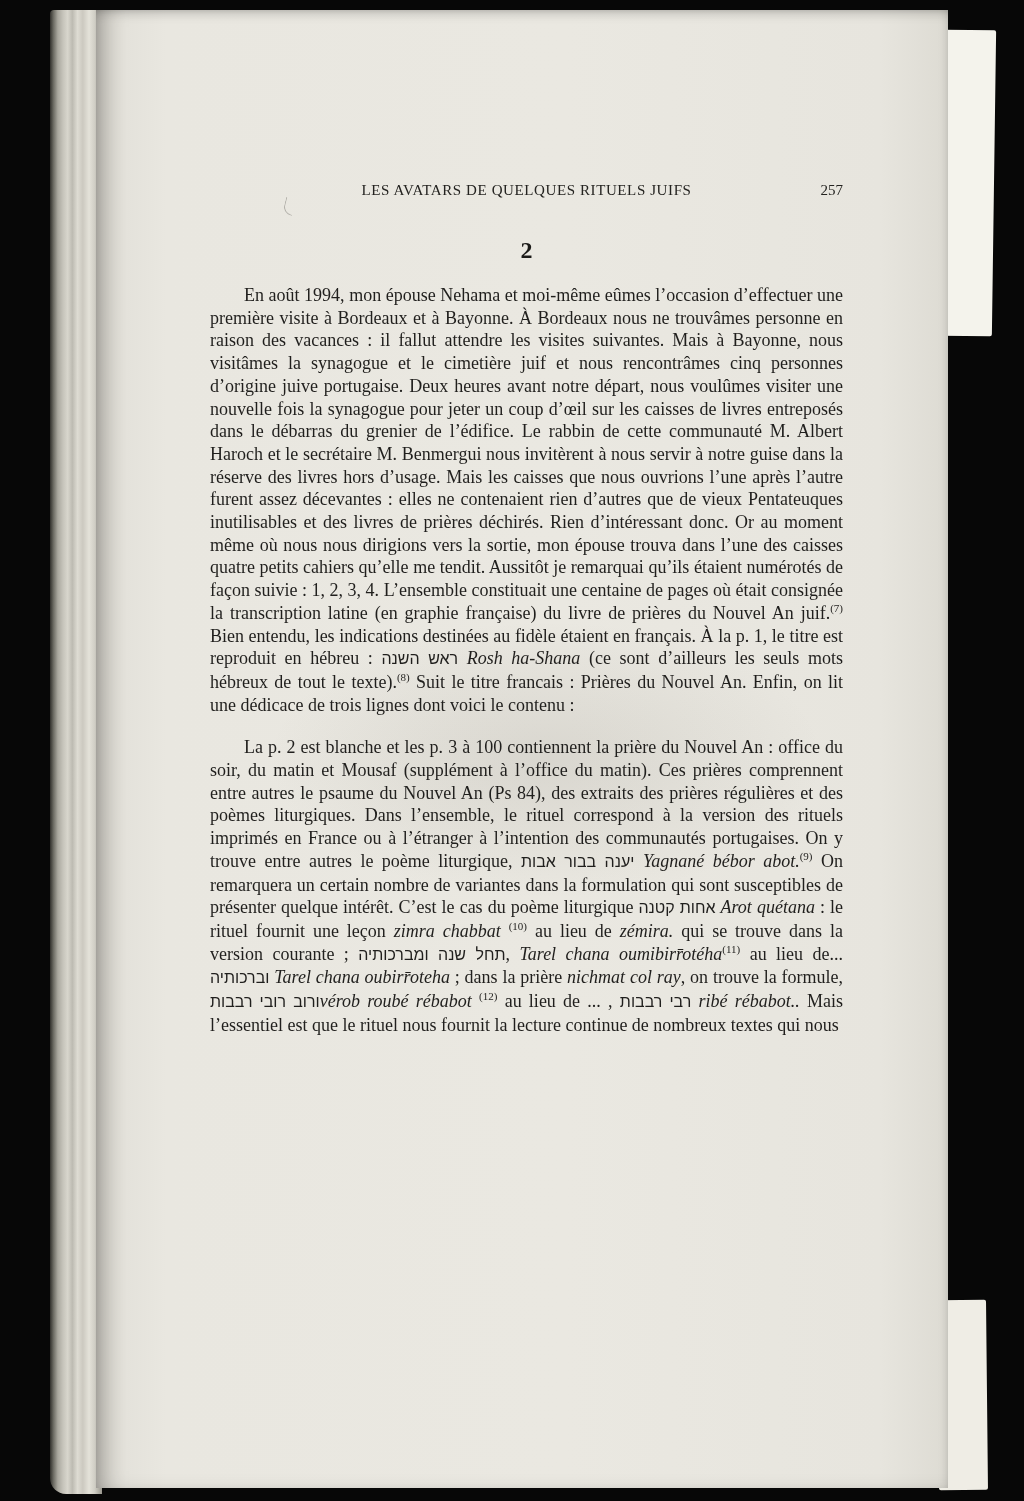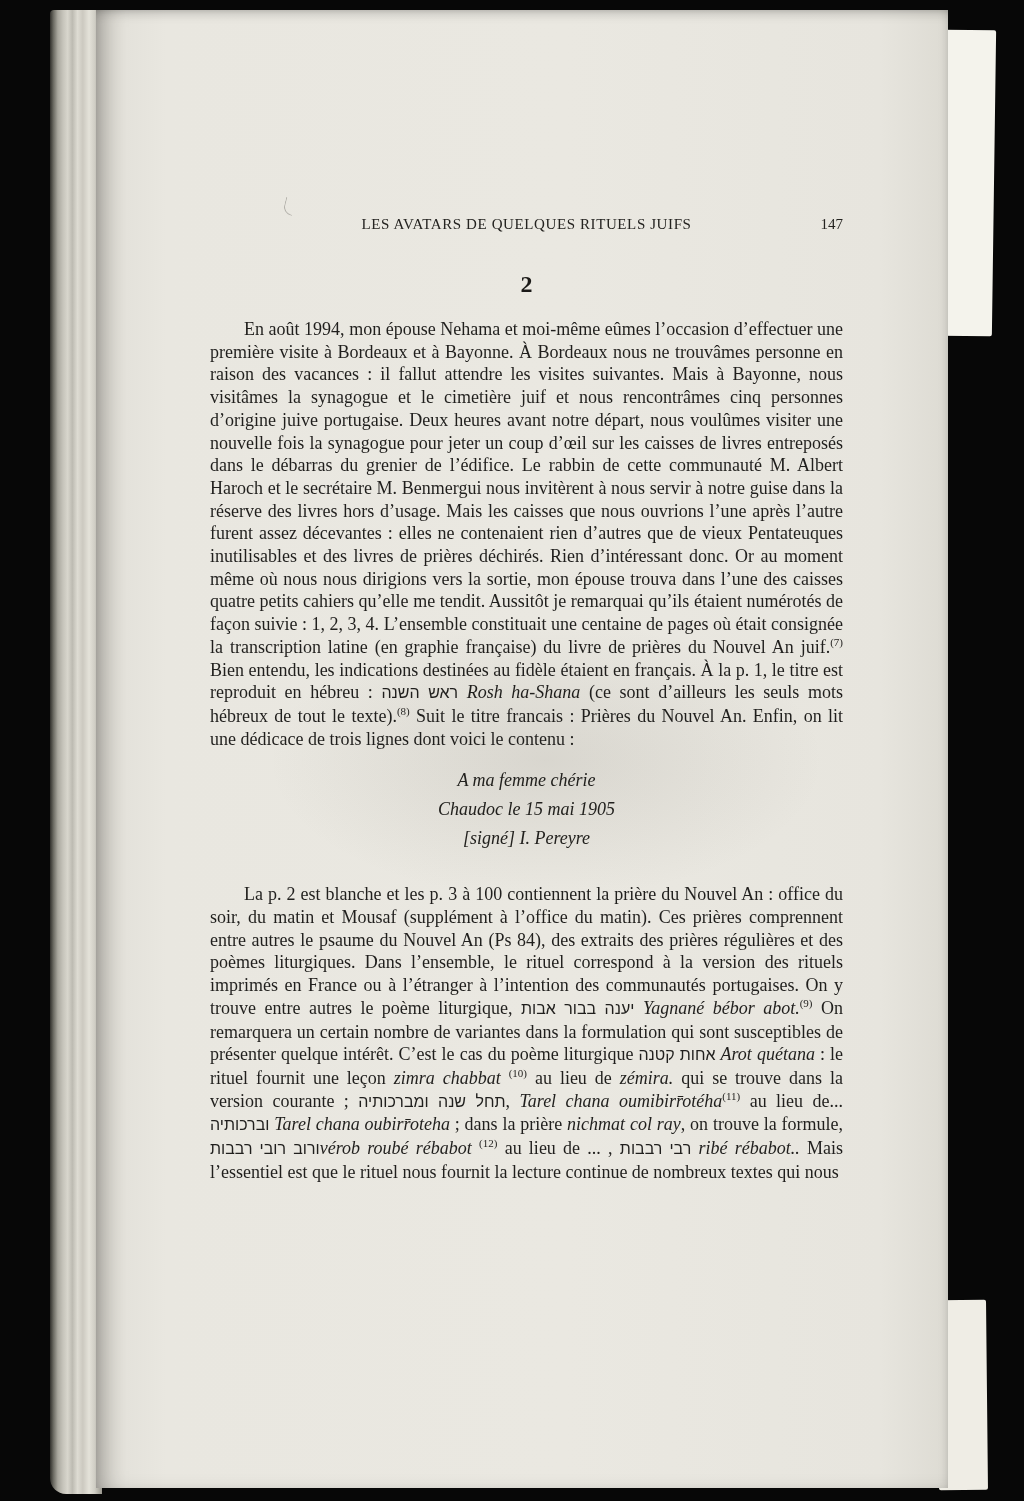--- a/index.html
+++ b/index.html
@@ -33,21 +33,21 @@
   }
   .stray-mark{
     position:absolute;left:188px;top:188px;width:9px;height:16px;
     border-left:1.5px solid rgba(80,78,72,0.55);
     border-bottom:1.5px solid rgba(80,78,72,0.45);
     border-radius:0 0 0 9px;transform:rotate(14deg);opacity:.7;
   }
   .page-inner{position:absolute;left:114px;top:172px;width:633px;color:#1e1d1b;}
   .running-head{position:relative;height:22px;}
   .head-title{
-    display:block;text-align:center;font-size:15px;letter-spacing:0.6px;color:#242320;margin-top:34px;
+    display:block;text-align:center;font-size:15px;letter-spacing:0.6px;color:#242320;
   }
   .page-number{position:absolute;right:0;top:0;font-size:15px;color:#242320;}
   .section-number{margin-top:32px;text-align:center;font-size:24px;font-weight:bold;line-height:28px;color:#1b1a18;}
   p.body-para{
     margin:0;margin-top:20px;font-size:18px;line-height:22.7px;text-align:justify;
     color:#201f1d;
   }
   p.body-para.indent{text-indent:34px;}
   p.body-para + .dedication{margin-top:16px;}
   .dedication{
@@ -68,30 +68,25 @@
   <div class="page-stack"></div>
 
   <div class="page">
     <div class="bleed-through"></div>
     <div class="stray-mark"></div>
 
     <div class="page-inner">
 
       <div class="running-head">
         <span class="head-title">LES AVATARS DE QUELQUES RITUELS JUIFS</span>
-        <span class="page-number">147</span>
+        <span class="page-number">257</span>
       </div>
 
       <div class="section-number">2</div>
 
       <p class="body-para indent"><span class="seg-r">En août 1994, mon épouse Nehama et moi-même eûmes l’occasion d’effectuer une première visite à Bordeaux et à Bayonne. À Bordeaux nous ne trouvâmes personne en raison des vacances : il fallut attendre les visites suivantes. Mais à Bayonne, nous visitâmes la synagogue et le cimetière juif et nous rencontrâmes cinq personnes d’origine juive portugaise. Deux heures avant notre départ, nous voulûmes visiter une nouvelle fois la synagogue pour jeter un coup d’œil sur les caisses de livres entreposés dans le débarras du grenier de l’édifice. Le rabbin de cette communauté M. Albert Haroch et le secrétaire M. Benmergui nous invitèrent à nous servir à notre guise dans la réserve des livres hors d’usage. Mais les caisses que nous ouvrions l’une après l’autre furent assez décevantes : elles ne contenaient rien d’autres que de vieux Pentateuques inutilisables et des livres de prières déchirés. Rien d’intéressant donc. Or au moment même où nous nous dirigions vers la sortie, mon épouse trouva dans l’une des caisses quatre petits cahiers qu’elle me tendit. Aussitôt je remarquai qu’ils étaient numérotés de façon suivie : 1, 2, 3, 4. L’ensemble constituait une centaine de pages où était consignée la transcription latine (en graphie française) du livre de prières du Nouvel An juif.</span><sup class="seg-s">(7)</sup><span class="seg-r"> Bien entendu, les indications destinées au fidèle étaient en français. À la p. 1, le titre est reproduit en hébreu : </span><span class="seg-h">ראש השנה</span><span class="seg-r"> </span><span class="seg-i">Rosh ha-Shana</span><span class="seg-r"> (ce sont d’ailleurs les seuls mots hébreux de tout le texte).</span><sup class="seg-s">(8)</sup><span class="seg-r"> Suit le titre francais : Prières du Nouvel An. Enfin, on lit une dédicace de trois lignes dont voici le contenu :</span></p>
 
-      <div class="dedication">
-        <div>A ma femme chérie</div>
-        <div>Chaudoc le 15 mai 1905</div>
-        <div>[signé] I. Pereyre</div>
-      </div>
 
       <p class="body-para indent"><span class="seg-r">La p. 2 est blanche et les p. 3 à 100 contiennent la prière du Nouvel An : office du soir, du matin et Mousaf (supplément à l’office du matin). Ces prières comprennent entre autres le psaume du Nouvel An (Ps 84), des extraits des prières régulières et des poèmes liturgiques. Dans l’ensemble, le rituel correspond à la version des rituels imprimés en France ou à l’étranger à l’intention des communautés portugaises. On y trouve entre autres le poème liturgique, </span><span class="seg-h">יענה בבור אבות</span><span class="seg-r"> </span><span class="seg-i">Yagnané bébor abot.</span><sup class="seg-s">(9)</sup><span class="seg-r"> On remarquera un certain nombre de variantes dans la formulation qui sont susceptibles de présenter quelque intérêt. C’est le cas du poème liturgique </span><span class="seg-h">אחות קטנה</span><span class="seg-r"> </span><span class="seg-i">Arot quétana</span><span class="seg-r"> : le rituel fournit une leçon </span><span class="seg-i">zimra chabbat</span><span class="seg-r"> </span><sup class="seg-s">(10)</sup><span class="seg-r"> au lieu de </span><span class="seg-i">zémira.</span><span class="seg-r"> qui se trouve dans la version courante ; </span><span class="seg-h">תחל שנה ומברכותיה</span><span class="seg-r">, </span><span class="seg-i">Tarel chana oumibirr̄otéha</span><sup class="seg-s">(11)</sup><span class="seg-r"> au lieu de... </span><span class="seg-h">וברכותיה</span><span class="seg-r"> </span><span class="seg-i">Tarel chana oubirr̄oteha</span><span class="seg-r"> ; dans la prière </span><span class="seg-i">nichmat col ray</span><span class="seg-r">, on trouve la formule, </span><span class="seg-h">ורוב רובי רבבות</span><span class="seg-i">vérob roubé rébabot</span><span class="seg-r"> </span><sup class="seg-s">(12)</sup><span class="seg-r"> au lieu de ... , </span><span class="seg-h">רבי רבבות</span><span class="seg-r"> </span><span class="seg-i">ribé rébabot..</span><span class="seg-r"> Mais l’essentiel est que le rituel nous fournit la lecture continue de nombreux textes qui nous</span></p>
 
     </div>
   </div>
 </div>
 
 </body></html>

